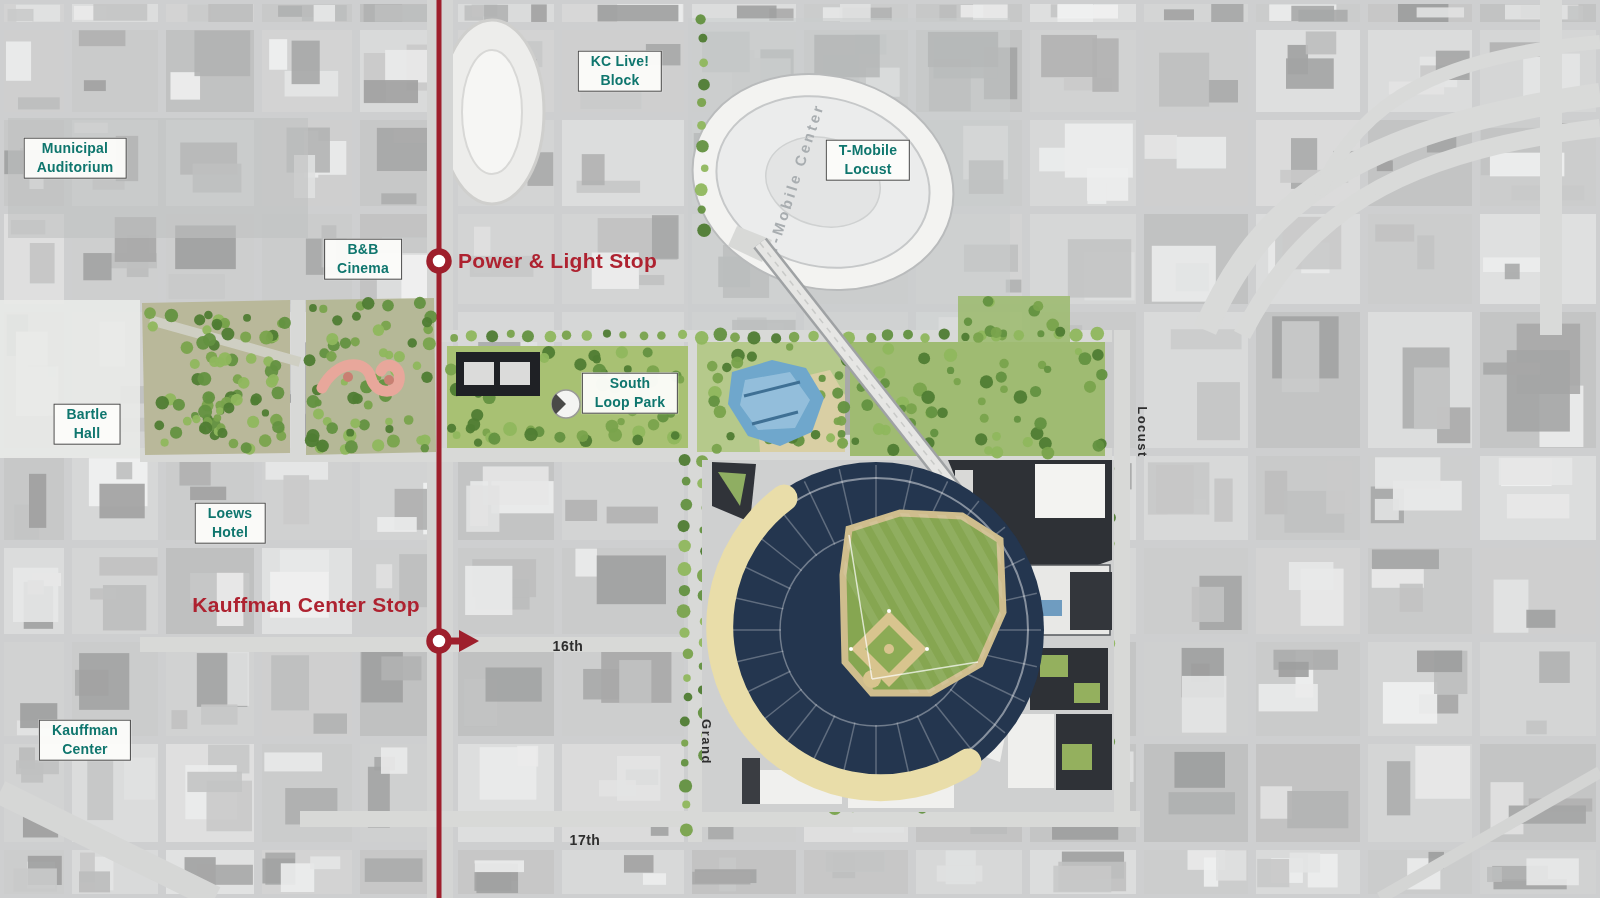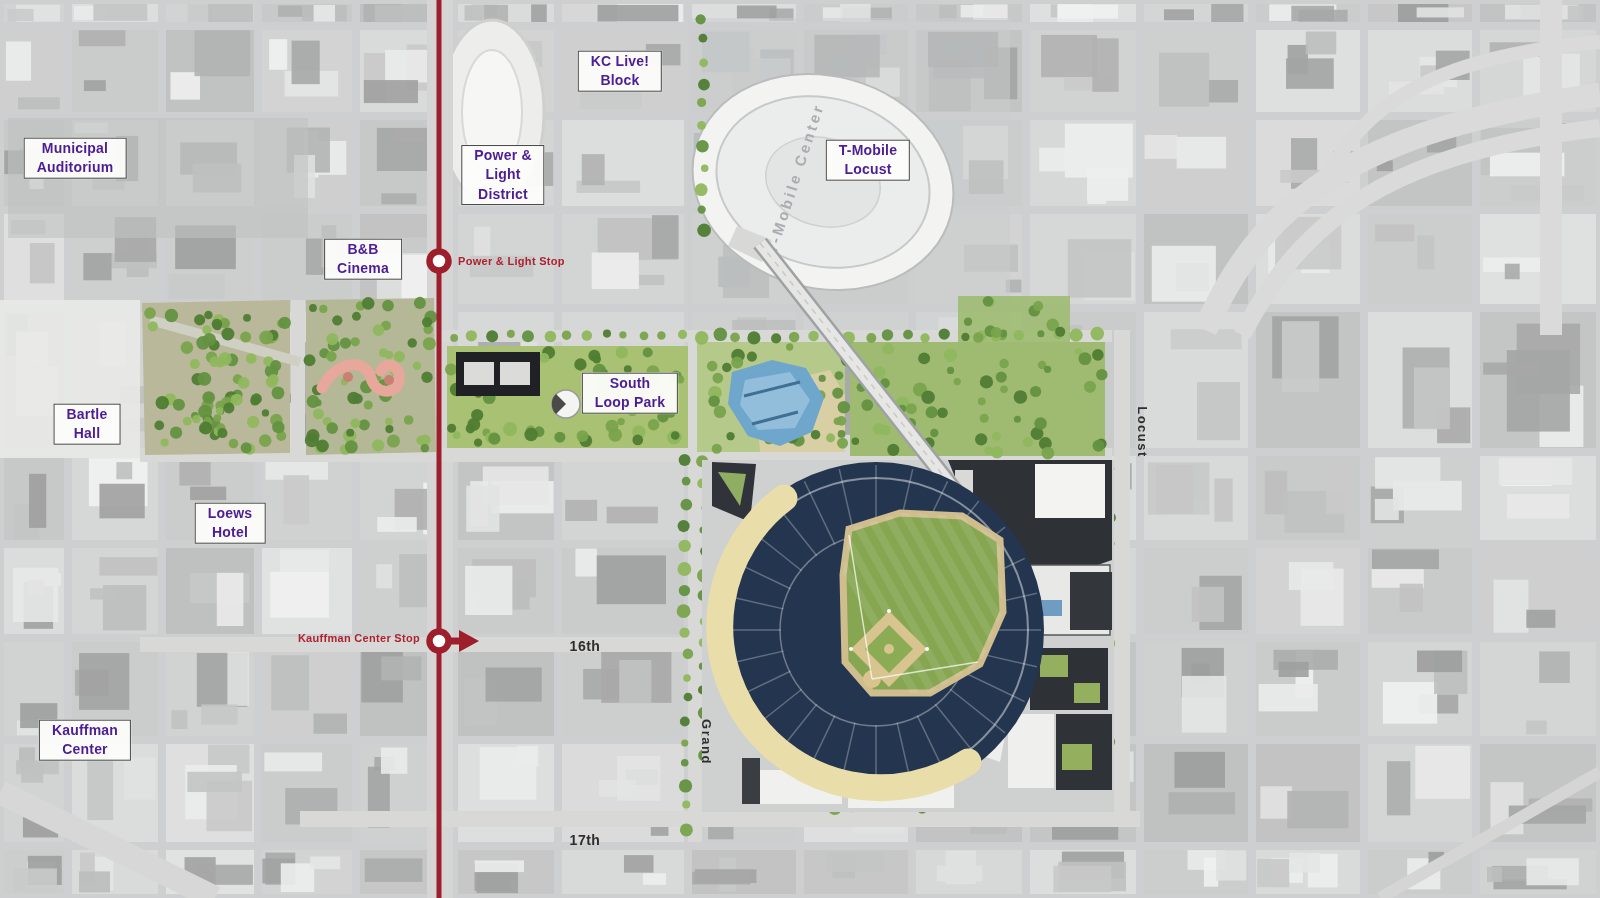--- a/index.html
+++ b/index.html
@@ -1,25 +1,25 @@
 <!DOCTYPE html>
 <html style="--transit-red: #9e1f2c; --stop-label-red: #ae2230; --field-green: #86a651; --bowl-navy: #24364f; --concourse-tan: #e9dda9; --park-green: #a8c173; --water-blue: #6fa7cc;"><head>
 <meta charset="utf-8">
 <style>
   html,body{margin:0;padding:0;background:#c2c4c5;}
   #stage{position:relative;width:1600px;height:898px;overflow:hidden;
          font-family:"Liberation Sans","DejaVu Sans",sans-serif;}
   #mapsvg{position:absolute;left:0;top:0;}
   .maplabel{position:absolute;transform:translate(-50%,-50%);
     background:rgba(252,252,250,.96);border:1.6px solid #474747;
-    color:#4c1d95;font-weight:bold;font-size:14px;line-height:1.38;
+    color:#0f766e;font-weight:bold;font-size:14px;line-height:1.38;
     text-align:center;padding:0 12px;white-space:pre-line;
     letter-spacing:.2px;box-shadow:0 0 0 .5px rgba(255,255,255,.5);}
   .stoplabel{position:absolute;color:var(--stop-label-red,#b02331);
-    font-weight:bold;font-size:11px;white-space:nowrap;letter-spacing:.3px;}
+    font-weight:bold;font-size:21px;white-space:nowrap;letter-spacing:.3px;}
   .streetlabel{position:absolute;transform:translate(-50%,-50%);
     color:#2e2e2e;font-weight:bold;font-size:14px;letter-spacing:.5px;white-space:nowrap;}
   .streetlabel.vert{transform:translate(-50%,-50%) rotate(90deg);font-size:13px;letter-spacing:1.5px;}
   .red-stroke{stroke:var(--transit-red,#9e1f2c);}
   .red-fill{fill:var(--transit-red,#9e1f2c);}
 </style>
 </head>
 <body>
 
 <div id="stage">
@@ -1192,36 +1192,33 @@
     <circle cx="439" cy="641" r="9.5" fill="#ffffff" class="red-stroke" stroke-width="6.5"></circle>
     <line x1="450" y1="641" x2="461" y2="641" class="red-stroke" stroke-width="7"></line>
     <polygon points="459,630 479,641 459,652" class="red-fill"></polygon>
   </g>
 </svg>
 
   <div class="maplabel" style="left:75px;top:158px">Municipal
 Auditorium</div>
   <div class="maplabel" style="left:620px;top:71px">KC Live!
 Block</div>
-  <div class="maplabel" style="left:503px;top:175px">Power &amp;
-Light
-District</div>
   <div class="maplabel" style="left:868px;top:160px">T-Mobile
 Locust</div>
   <div class="maplabel" style="left:363px;top:259px">B&amp;B
 Cinema</div>
   <div class="maplabel" style="left:630px;top:393px">South
 Loop Park</div>
   <div class="maplabel" style="left:87px;top:424px">Bartle
 Hall</div>
   <div class="maplabel" style="left:230px;top:523px">Loews
 Hotel</div>
   <div class="maplabel" style="left:85px;top:740px">Kauffman
 Center</div>
 
   <div class="stoplabel" style="left:458px;top:261px;transform:translate(0,-50%)">Power &amp; Light Stop</div>
-  <div class="stoplabel" style="left:420px;top:638px;transform:translate(-100%,-50%)">Kauffman Center Stop</div>
-
-  <div class="streetlabel" style="left:585px;top:646px">16th</div>
+  <div class="stoplabel" style="left:420px;top:605px;transform:translate(-100%,-50%)">Kauffman Center Stop</div>
+
+  <div class="streetlabel" style="left:568px;top:646px">16th</div>
   <div class="streetlabel" style="left:585px;top:840px">17th</div>
   <div class="streetlabel vert" style="left:706px;top:742px">Grand</div>
   <div class="streetlabel vert" style="left:1142px;top:432px">Locust</div>
 </div>
 
 </body></html>

